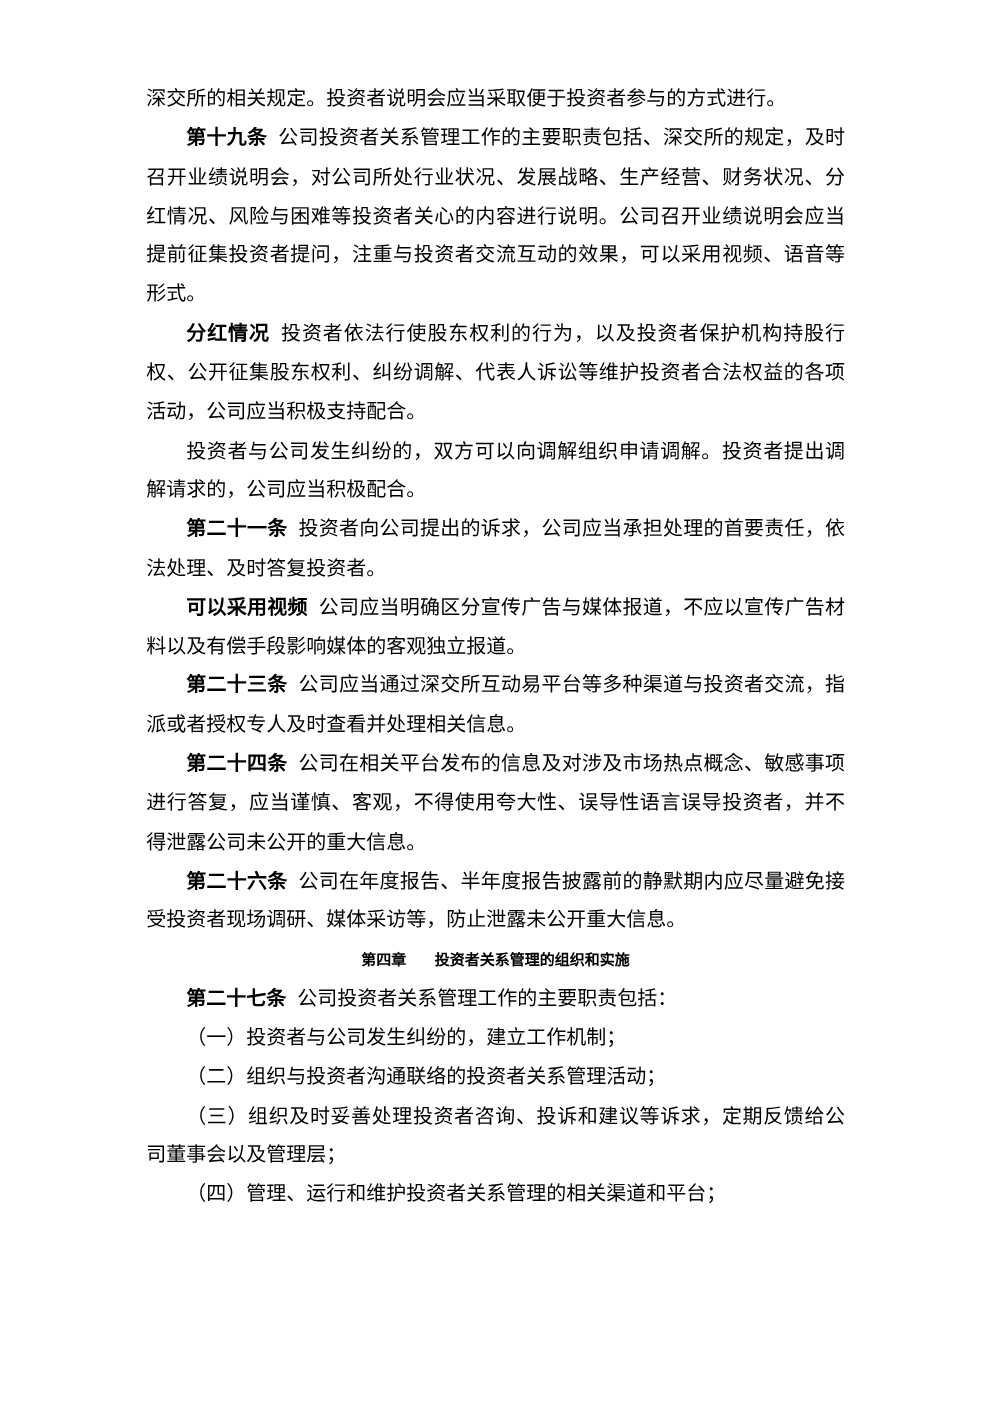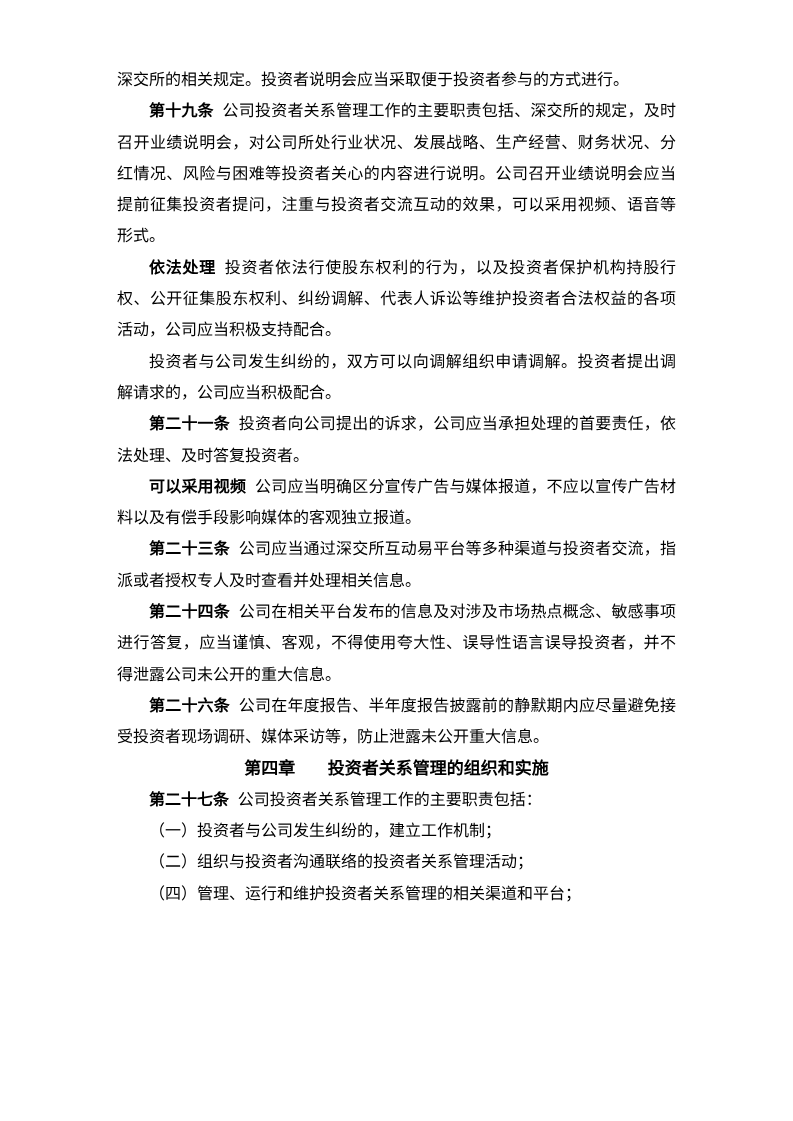--- a/index.html
+++ b/index.html
@@ -32,39 +32,40 @@
     text-indent: 2em;
   }
   .term {
     font-weight: bold;
     margin-right: 0.55em;
   }
   .chapter {
     text-align: center;
     text-indent: 0;
     font-weight: bold;
-    font-size: 17px;
+    font-size: 12px;
   }
   .chapter .term {
     margin-right: 1.9em;
   }
 </style>
 </head>
 <body>
 
 <main class="page">
   <section id="doc-body">
       <p class="para"><span>深交所的相关规定。投资者说明会应当采取便于投资者参与的方式进行。</span></p>
       <p class="para indent"><b class="term">第十九条</b><span>公司投资者关系管理工作的主要职责包括、深交所的规定，及时召开业绩说明会，对公司所处行业状况、发展战略、生产经营、财务状况、分红情况、风险与困难等投资者关心的内容进行说明。公司召开业绩说明会应当提前征集投资者提问，注重与投资者交流互动的效果，可以采用视频、语音等形式。</span></p>
-      <p class="para indent"><b class="term">依法处理</b><span>投资者依法行使股东权利的行为，以及投资者保护机构持股行权、公开征集股东权利、纠纷调解、代表人诉讼等维护投资者合法权益的各项活动，公司应当积极支持配合。</span></p>
+      <p class="para indent"><b class="term">分红情况</b><span>投资者依法行使股东权利的行为，以及投资者保护机构持股行权、公开征集股东权利、纠纷调解、代表人诉讼等维护投资者合法权益的各项活动，公司应当积极支持配合。</span></p>
       <p class="para indent"><span>投资者与公司发生纠纷的，双方可以向调解组织申请调解。投资者提出调解请求的，公司应当积极配合。</span></p>
       <p class="para indent"><b class="term">第二十一条</b><span>投资者向公司提出的诉求，公司应当承担处理的首要责任，依法处理、及时答复投资者。</span></p>
       <p class="para indent"><b class="term">可以采用视频</b><span>公司应当明确区分宣传广告与媒体报道，不应以宣传广告材料以及有偿手段影响媒体的客观独立报道。</span></p>
       <p class="para indent"><b class="term">第二十三条</b><span>公司应当通过深交所互动易平台等多种渠道与投资者交流，指派或者授权专人及时查看并处理相关信息。</span></p>
       <p class="para indent"><b class="term">第二十四条</b><span>公司在相关平台发布的信息及对涉及市场热点概念、敏感事项进行答复，应当谨慎、客观，不得使用夸大性、误导性语言误导投资者，并不得泄露公司未公开的重大信息。</span></p>
       <p class="para indent"><b class="term">第二十六条</b><span>公司在年度报告、半年度报告披露前的静默期内应尽量避免接受投资者现场调研、媒体采访等，防止泄露未公开重大信息。</span></p>
       <p class="para chapter"><b class="term">第四章</b><span>投资者关系管理的组织和实施</span></p>
       <p class="para indent"><b class="term">第二十七条</b><span>公司投资者关系管理工作的主要职责包括：</span></p>
       <p class="para indent"><span>（一）投资者与公司发生纠纷的，建立工作机制；</span></p>
       <p class="para indent"><span>（二）组织与投资者沟通联络的投资者关系管理活动；</span></p>
+      <p class="para indent"><span>（三）组织及时妥善处理投资者咨询、投诉和建议等诉求，定期反馈给公司董事会以及管理层；</span></p>
       <p class="para indent"><span>（四）管理、运行和维护投资者关系管理的相关渠道和平台；</span></p>
     </section>
 </main>
 
 </body></html>

